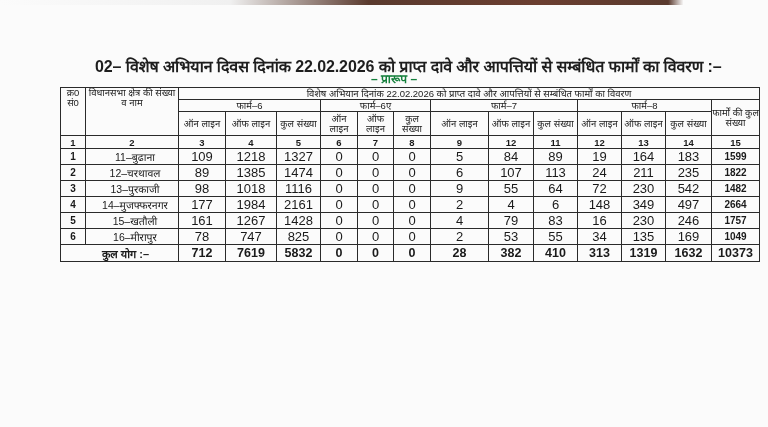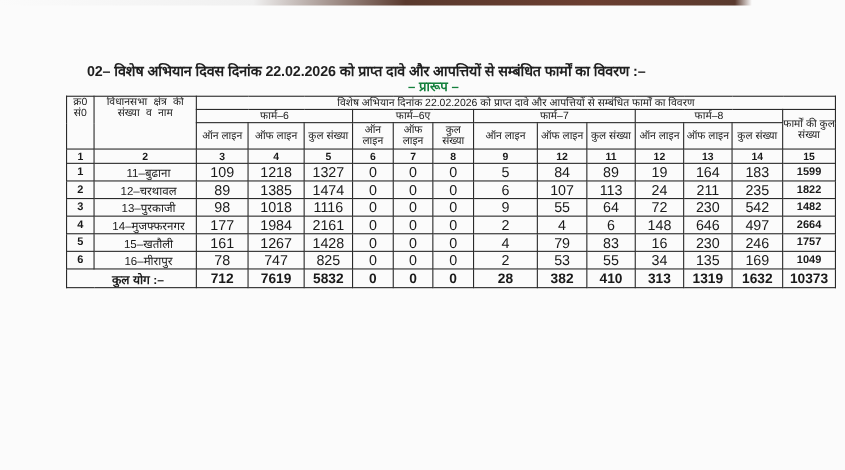--- a/index.html
+++ b/index.html
@@ -7,21 +7,21 @@
     width:768px; height:427px; overflow:hidden; position:relative;
     background:#fbfbfb;
     font-family:"Liberation Sans", "DejaVu Sans", sans-serif;
     color:#1a1a1a;
   }
   .top-strip {
     position:absolute; left:0; top:0; width:768px; height:5px;
     background:linear-gradient(90deg,#fbfbfb 0%,#f0f0f0 30%,#5a3a2e 48%,#6b3e30 70%,#5a3a2e 87%,#fbfbfb 89%);
   }
   .heading {
-    position:absolute; left:79px; top:55px; font-size:13px; font-weight:bold; color:#1e1e1e;
+    position:absolute; left:95px; top:55px; font-size:16px; font-weight:bold; color:#1e1e1e;
     white-space:nowrap; letter-spacing:-0.1px;
   }
   .subheading {
     position:absolute; left:371px; top:70px; font-size:12px; font-weight:bold; color:#15803d;
     white-space:nowrap;
   }
   table.report {
     position:absolute; left:60px; top:87px;
     border-collapse:collapse; table-layout:fixed;
     font-family:"Liberation Sans", "DejaVu Sans", sans-serif;
@@ -62,21 +62,21 @@
       <col style="width:45px">
       <col style="width:44px">
     <col style="width:44px">
       <col style="width:44px">
       <col style="width:46px">
     <col style="width:48px">
   </colgroup>
   <tbody>
     <tr style="height:12px">
       <td rowspan="3" class="hdr hdr-wrap" style="vertical-align:top;margin-left:28px;">क्र0 सं0</td>
-      <td rowspan="3" class="hdr hdr-wrap" style="vertical-align:top;font-family:Liberation Mono, monospace;">विधानसभा क्षेत्र की संख्या व नाम</td>
+      <td rowspan="3" class="hdr hdr-wrap" style="vertical-align:top;">विधानसभा क्षेत्र की संख्या व नाम</td>
       <td colspan="13" class="hdr">विशेष अभियान दिनांक 22.02.2026 को प्राप्त दावे और आपत्तियों से सम्बंधित फार्मों का विवरण</td>
     </tr>
     <tr style="height:12px">
       <td colspan="3" class="hdr">फार्म–6</td>
       <td colspan="3" class="hdr">फार्म–6ए</td>
       <td colspan="3" class="hdr">फार्म–7</td>
       <td colspan="3" class="hdr">फार्म–8</td>
       <td rowspan="2" class="hdr hdr-wrap">फार्मों की कुल संख्या</td>
     </tr>
     <tr style="height:24px">
@@ -171,21 +171,21 @@
       <td class="cell">177</td>
       <td class="cell">1984</td>
       <td class="cell">2161</td>
       <td class="cell">0</td>
       <td class="cell">0</td>
       <td class="cell">0</td>
       <td class="cell">2</td>
       <td class="cell">4</td>
       <td class="cell">6</td>
       <td class="cell">148</td>
-      <td class="cell">646</td>
+      <td class="cell">349</td>
       <td class="cell">497</td>
       <td class="cell small">2664</td>
     </tr>
 
     <tr>
       <td class="sn">5</td>
       <td class="name">15–खतौली</td>
       <td class="cell">161</td>
       <td class="cell">1267</td>
       <td class="cell">1428</td>

